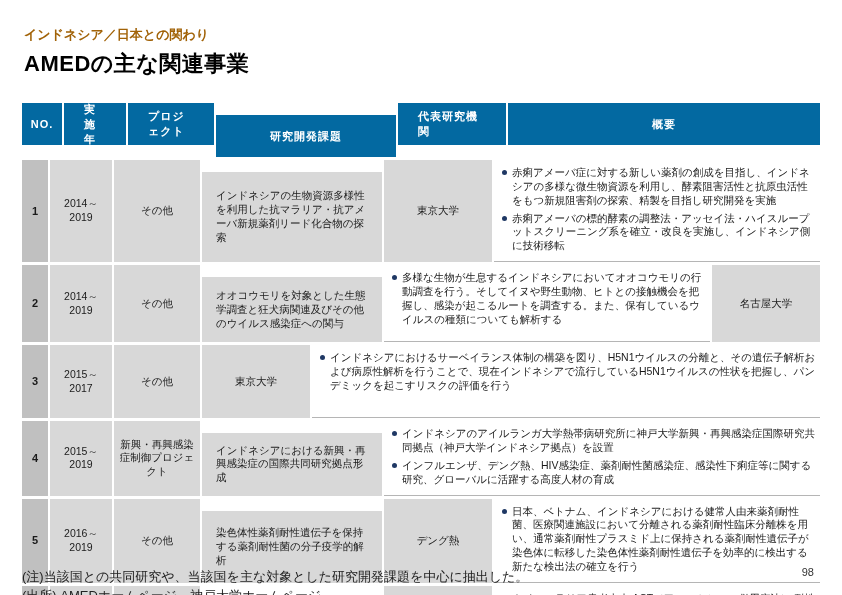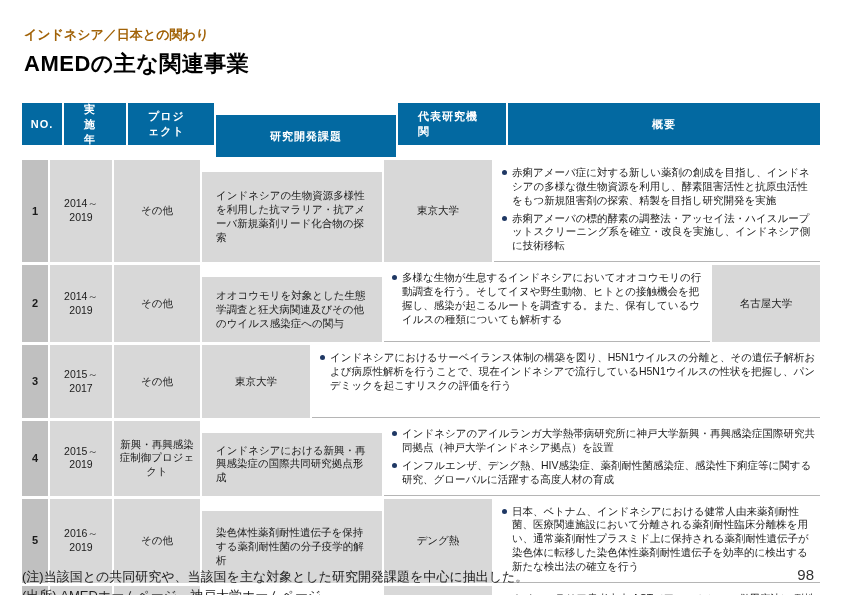--- a/index.html
+++ b/index.html
@@ -44,21 +44,21 @@
   ul.bullets li { position:relative; padding-left:12px; margin-bottom:4px; font-size:10.5px; line-height:1.32; color:#1a1a1a; }
   ul.bullets li::before {
     content:""; position:absolute; left:2px; top:4px;
     width:5px; height:5px; background:#1f3864; border-radius:50%;
   }
 
   .r1 { min-height:76px; } .r2 { min-height:77px; } .r3 { min-height:73px; }
   .r4 { min-height:74px; } .r5 { min-height:72px; } .r6 { min-height:62px; }
 
   .notes { position:absolute; left:22px; top:568px; font-size:13px; line-height:1.45; color:#222; }
-  .pageno { position:absolute; right:28px; top:566px; font-size:15px; color:#333; }
+  .pageno { position:absolute; right:28px; top:566px; font-size:11px; color:#333; }
 </style>
 </head>
 <body>
 
 <div class="slide">
 
   <div class="titles">
     <div class="subtitle">インドネシア／日本との関わり</div>
     <div class="title">AMEDの主な関連事業</div>
   </div>

